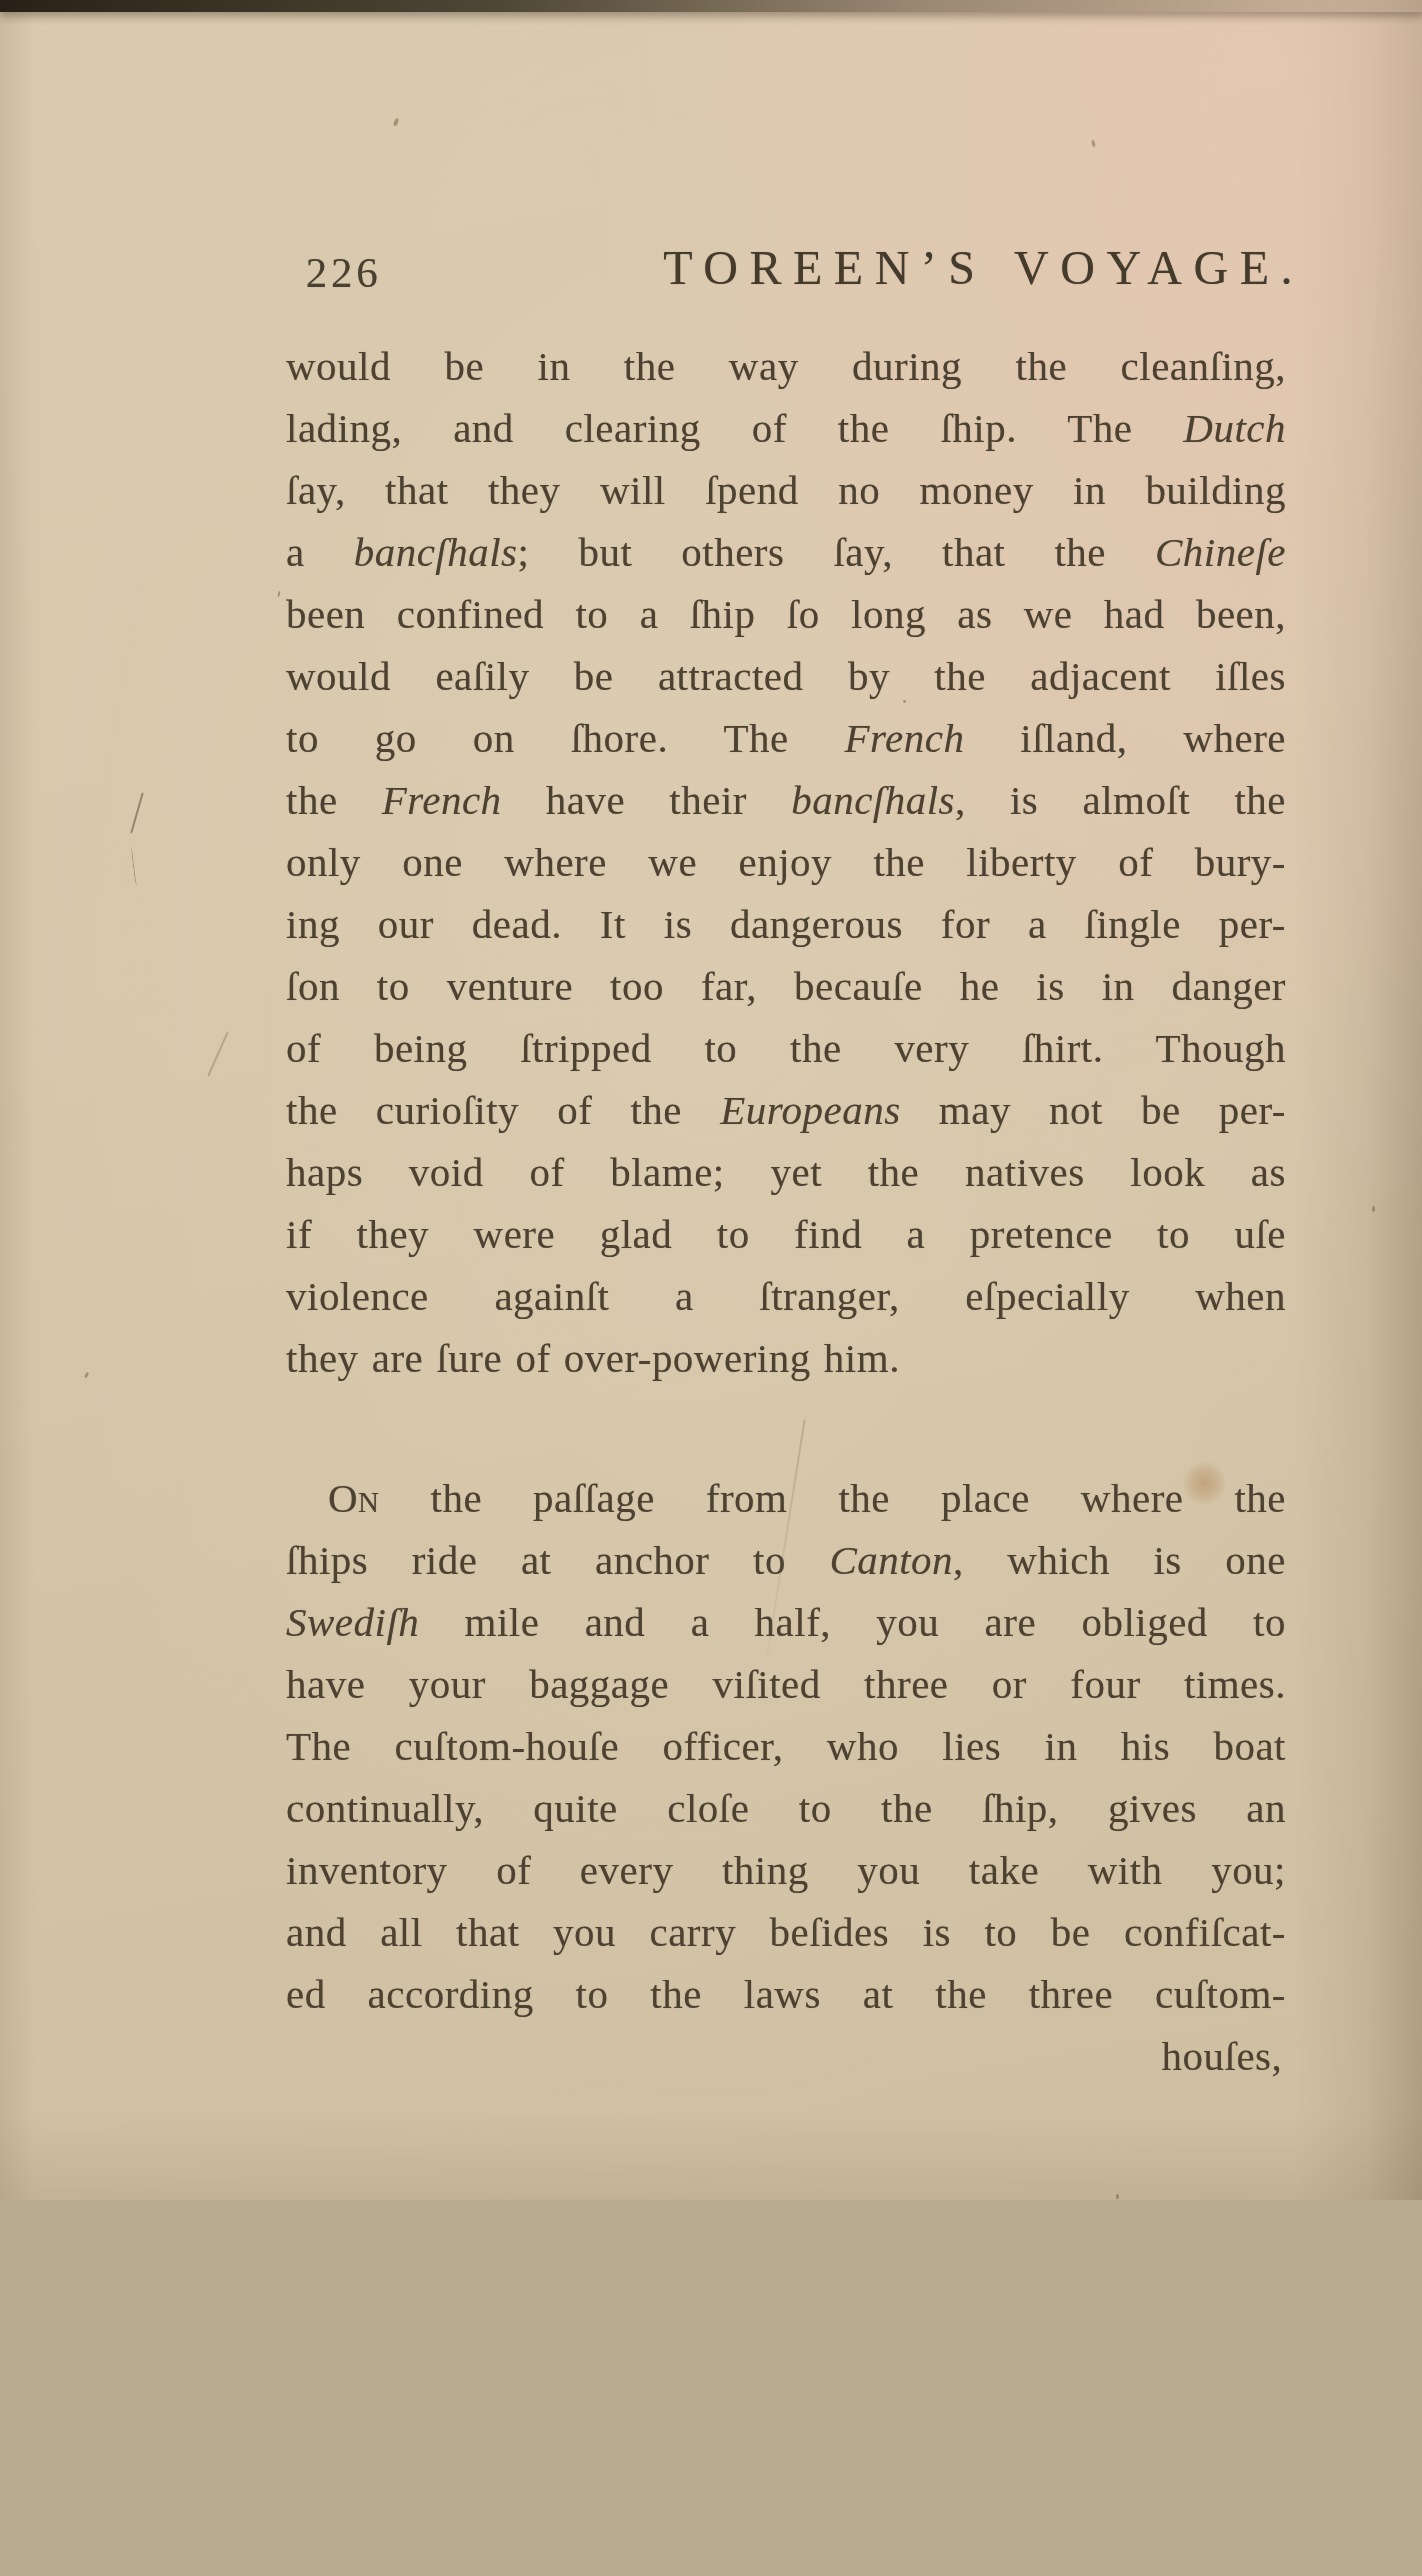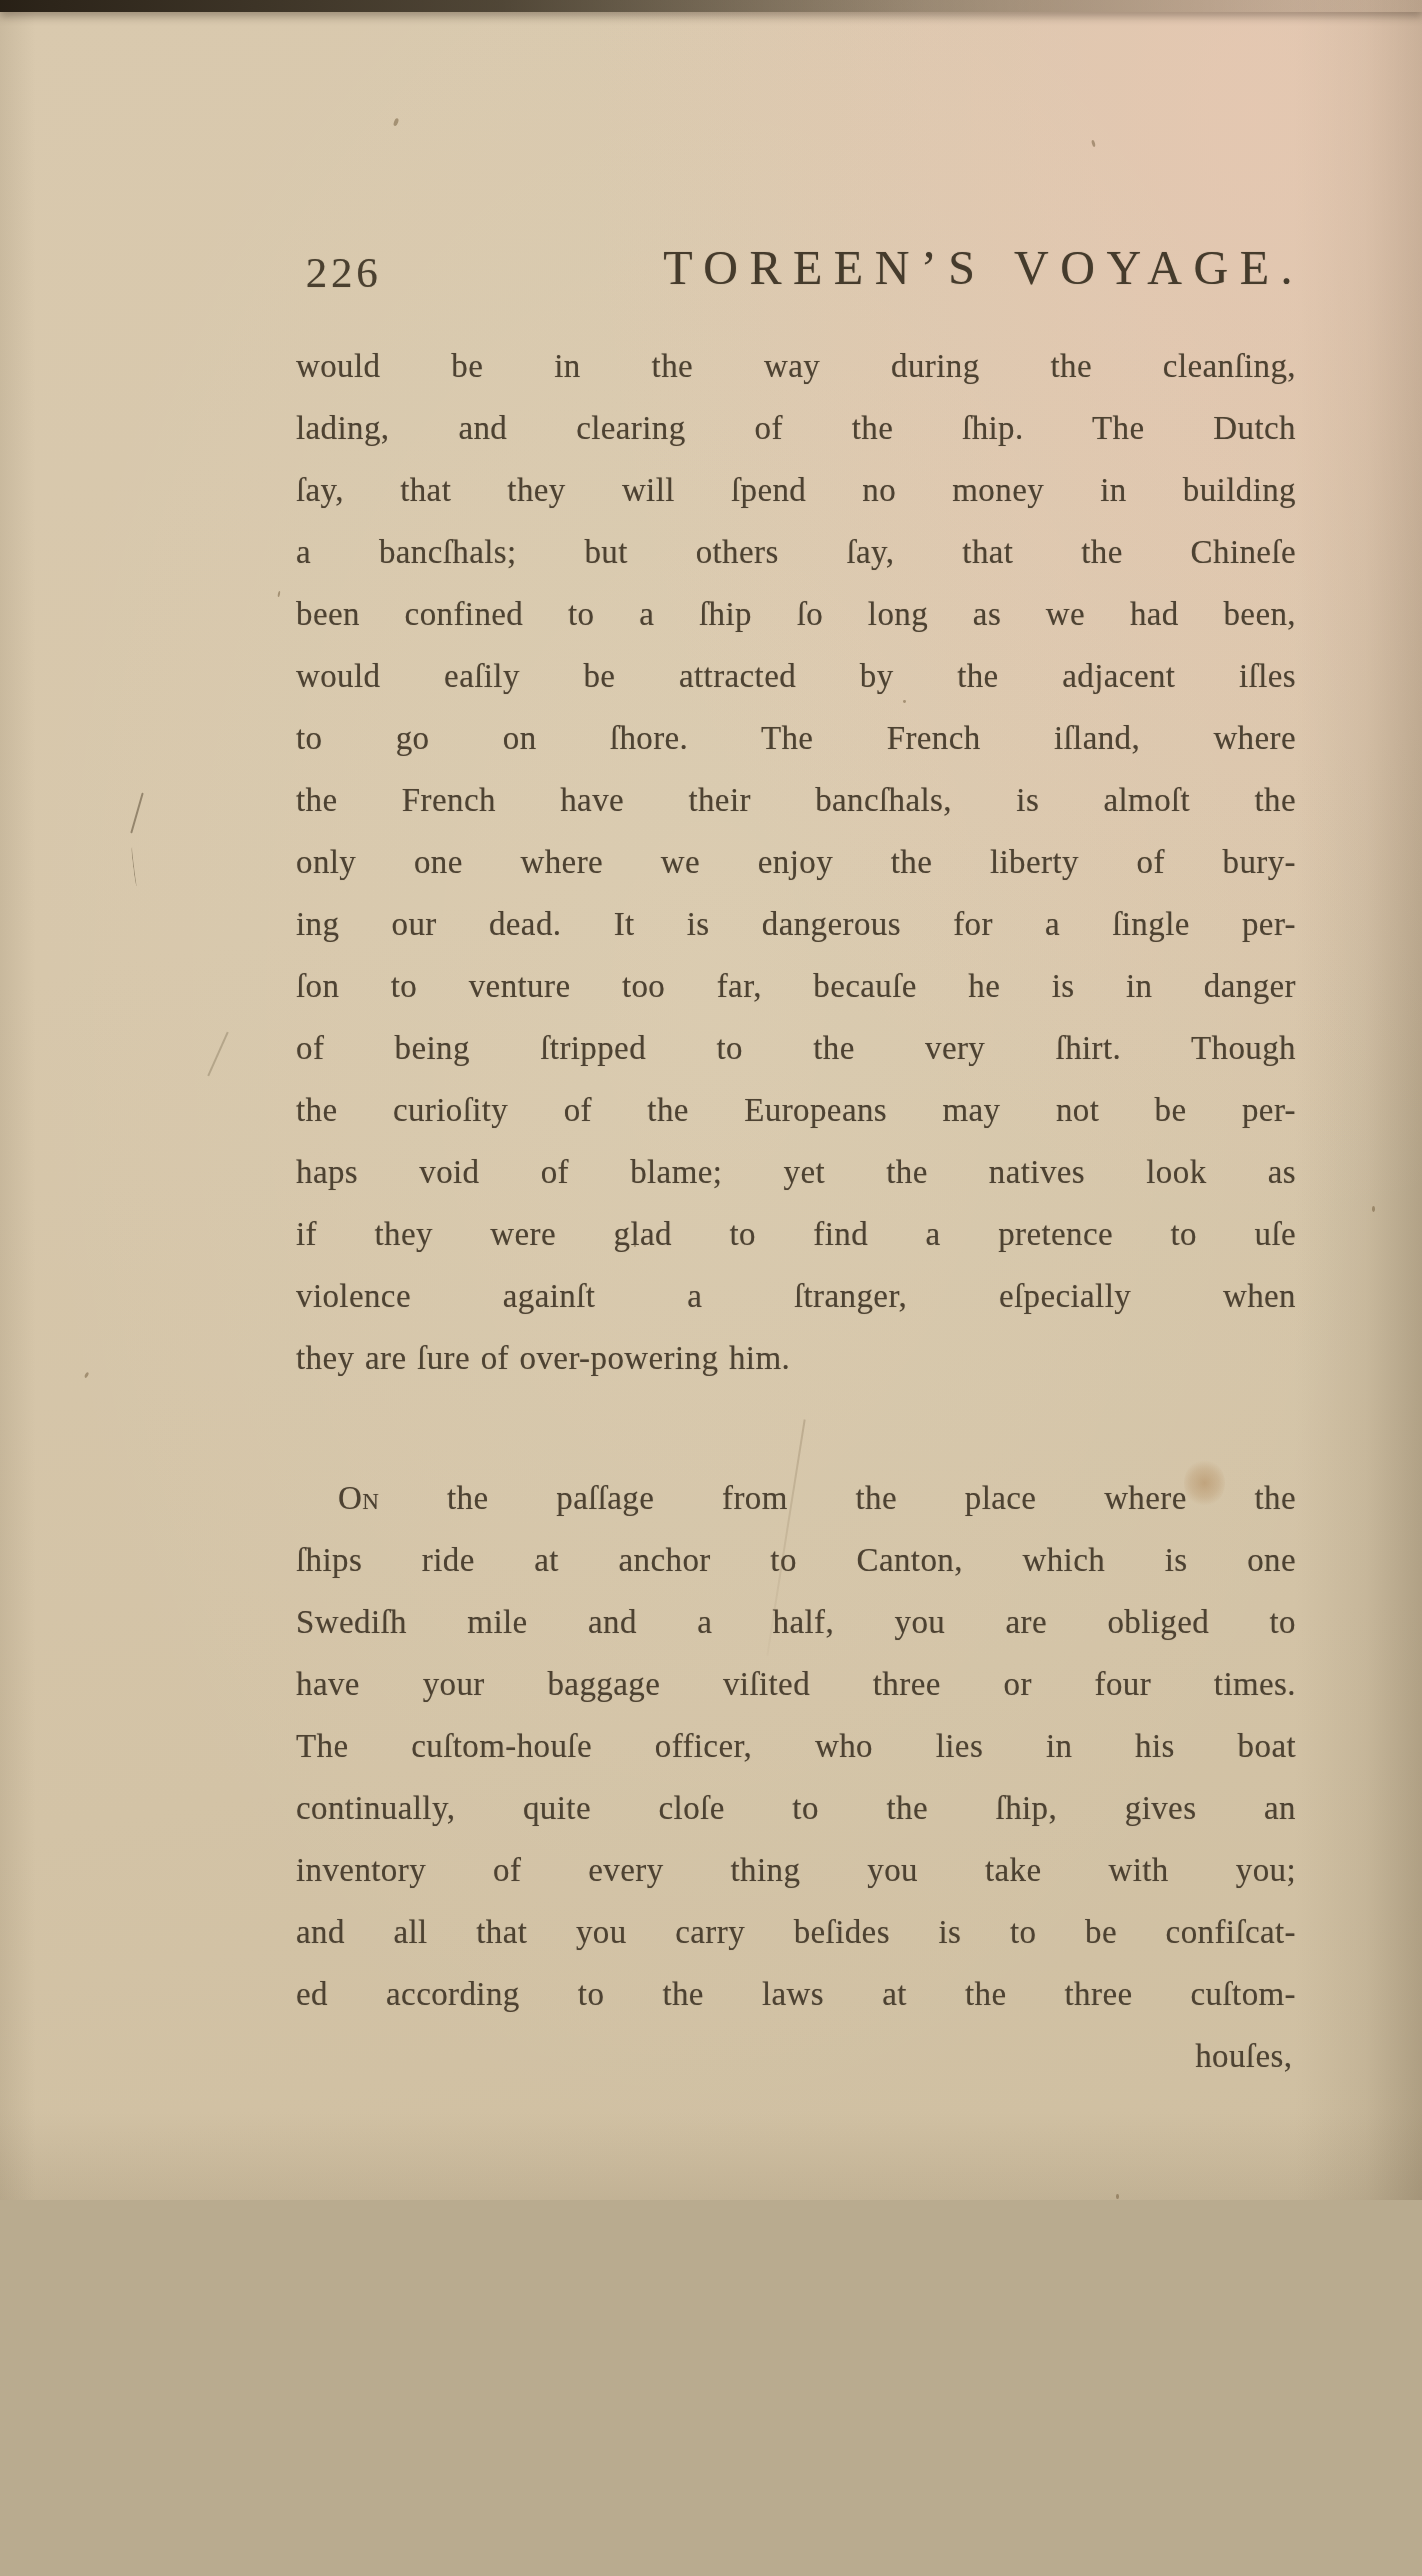--- a/index.html
+++ b/index.html
@@ -53,23 +53,23 @@
     font-size: 48px;
     letter-spacing: 0.24em;
     word-spacing: 0.10em;
     color: #453b2c;
     text-shadow: 0 0 0.9px rgba(69,59,44,0.5);
     white-space: nowrap;
   }
   .text-body {
     position: absolute;
     top: 335px;
-    left: 296px;
+    left: 286px;
     width: 1000px;
-    font-size: 33px;
+    font-size: 41px;
     line-height: 62px;
     letter-spacing: 0.012em;
     word-spacing: 0.06em;
     text-shadow: 0 0 0.9px rgba(77,66,50,0.40);
   }
   .line {
     text-align: justify;
     text-align-last: justify;
     height: 62px;
     overflow: visible;
@@ -77,21 +77,21 @@
   .line.flush {
     text-align: right;
     text-align-last: left;
   }
   .line.indent {
     padding-left: 42px;
   }
   .paragraph + .paragraph {
     margin-top: 78px;
   }
-  .it { }
+  .it { font-style: italic; }
   .sc { font-variant: small-caps; }
   .catchword-line {
     text-align: center;
     text-align-last: right;
     line-height: 62px;
     padding-right: 3.7px;
   }
   
   .blemish { position: absolute; pointer-events: none; }
   .stain {

